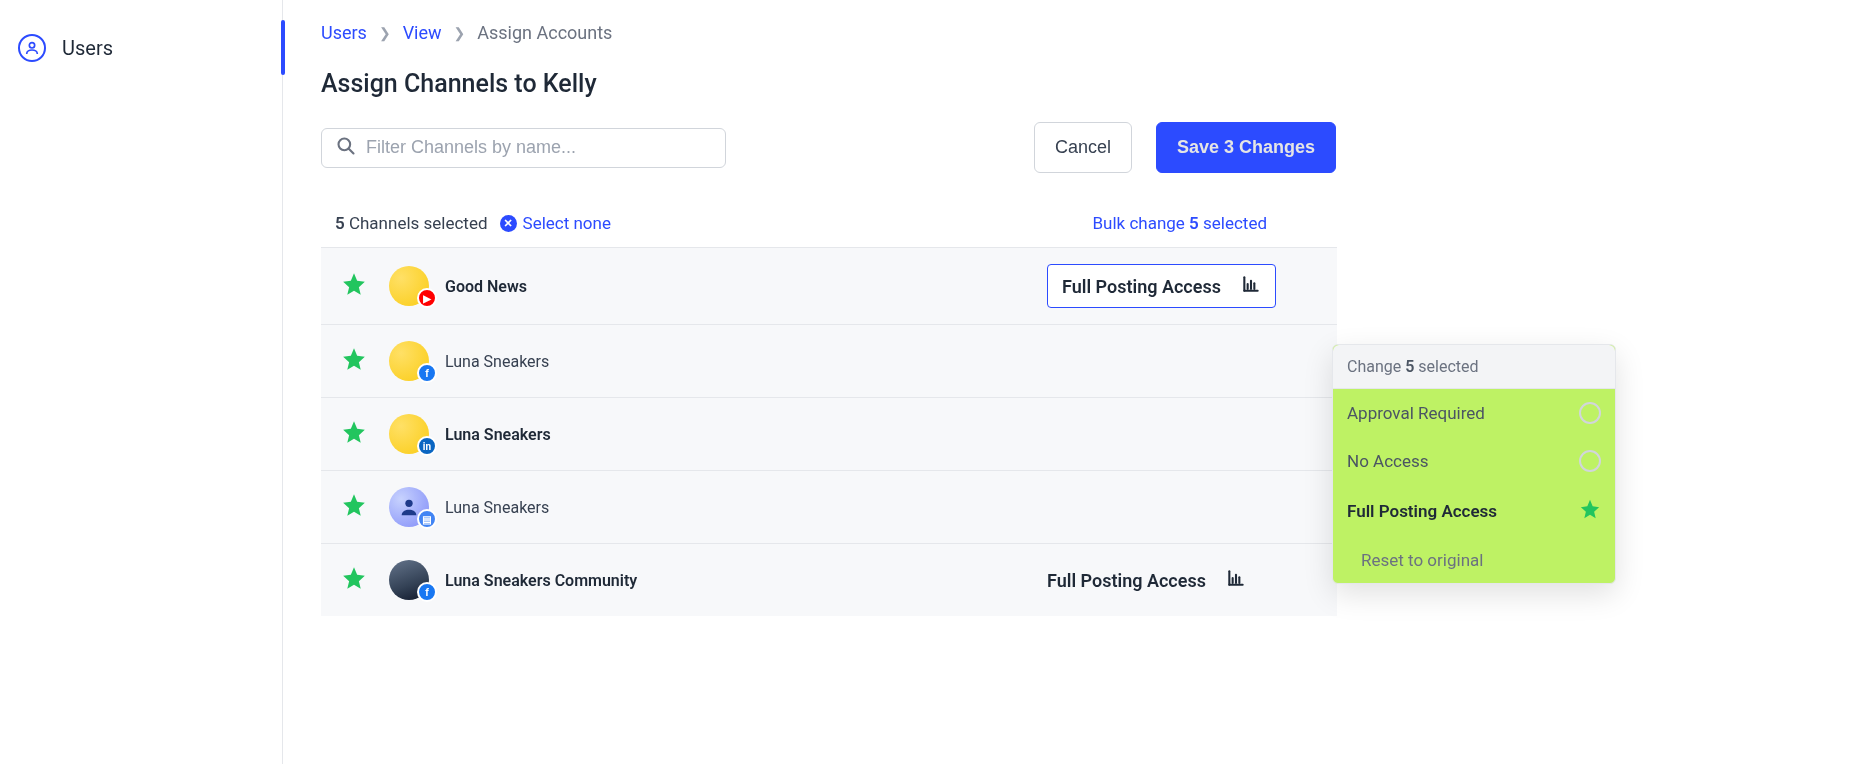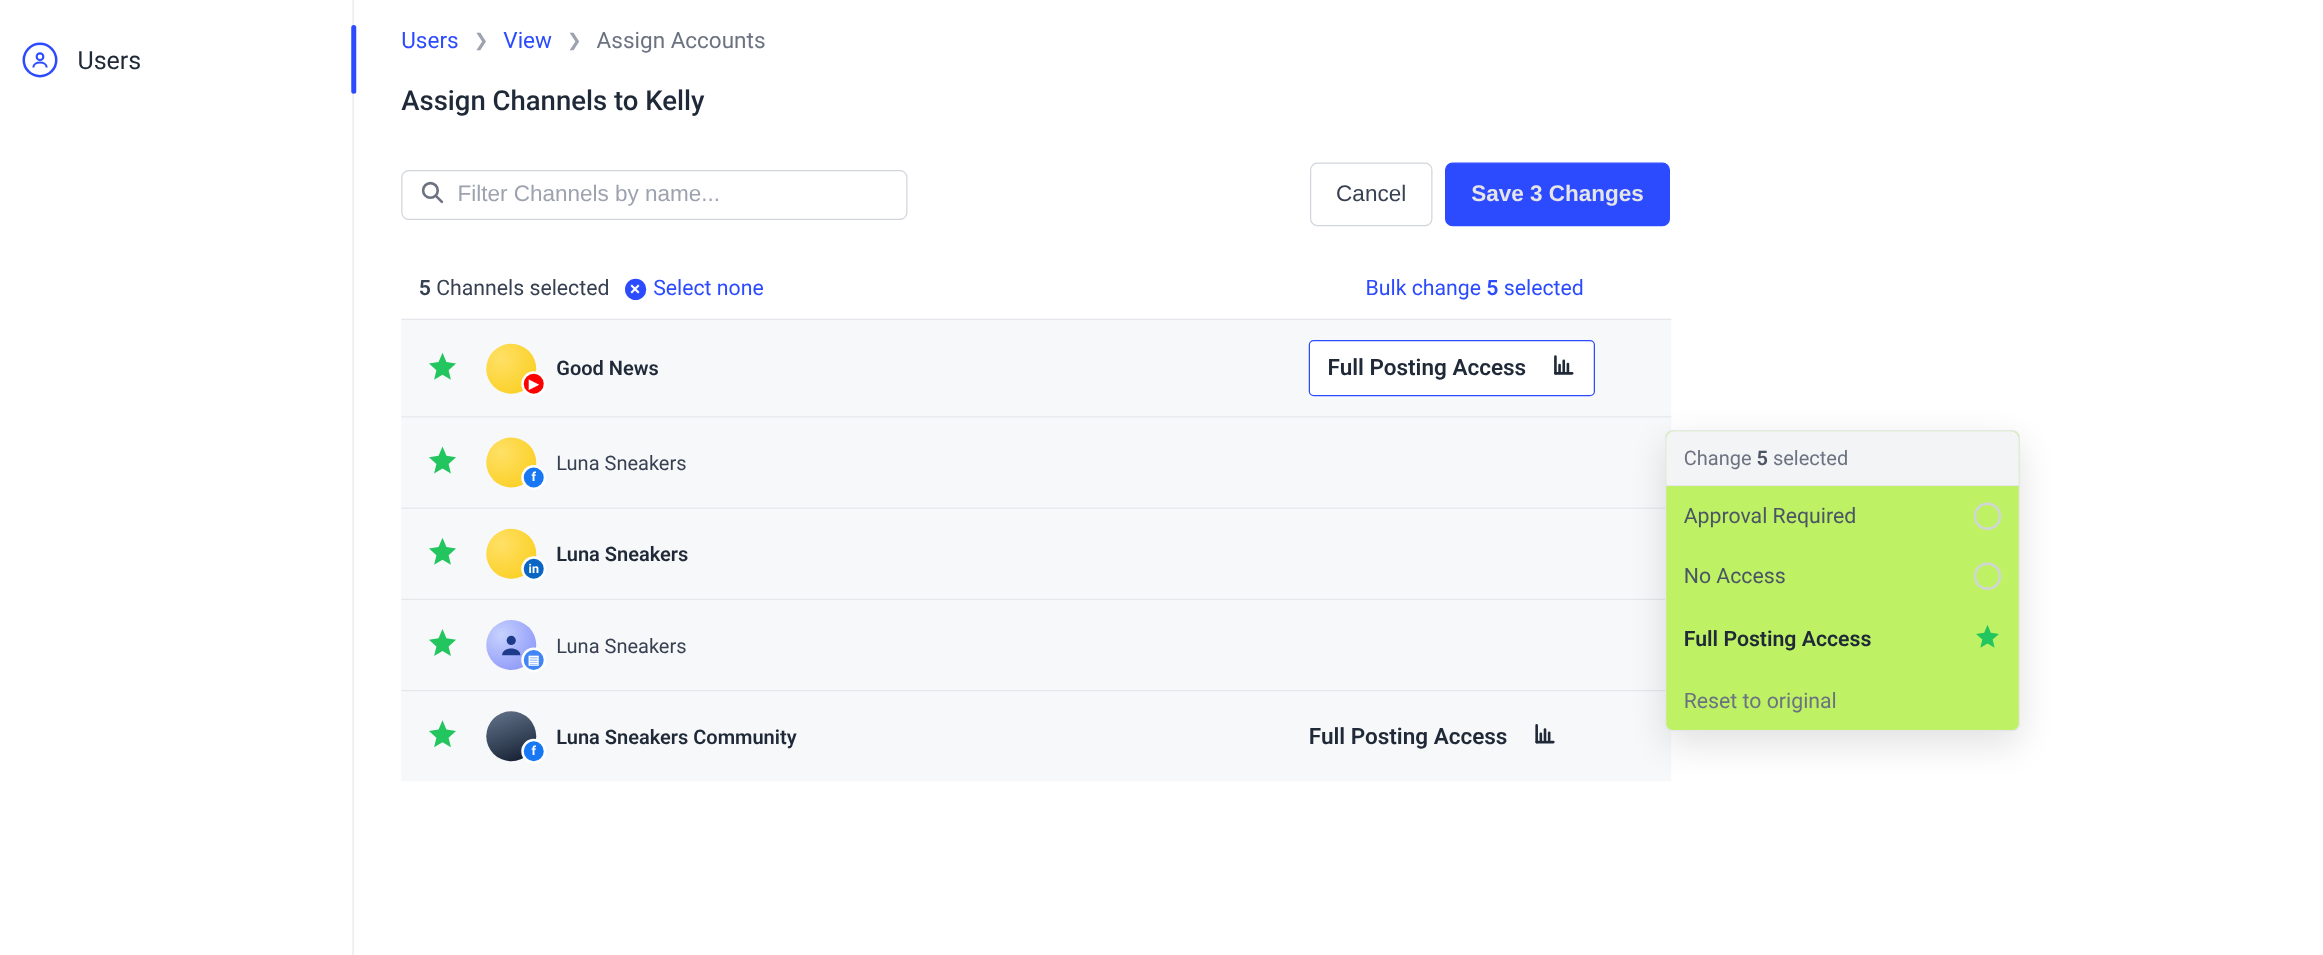--- a/index.html
+++ b/index.html
@@ -61,23 +61,23 @@
     align-items: center;
     gap: 12px;
     font-size: 18px;
     margin-bottom: 26px;
   }
   .breadcrumb a { color: #2c4bff; text-decoration: none; cursor: pointer; }
   .breadcrumb .chev { color: #9ca3af; font-size: 14px; }
   .breadcrumb .current { color: #6b7280; }
 
   .page-title {
-    font-size: 22px;
+    font-size: 25px;
     font-weight: 500;
-    margin-bottom: 36px;
+    margin-bottom: 24px;
   }
 
   .toolbar {
     display: flex;
     align-items: center;
     margin-bottom: 26px;
   }
   .search-box {
     display: flex;
     align-items: center;
@@ -90,21 +90,21 @@
   .search-box input {
     border: none;
     outline: none;
     font-size: 18px;
     flex: 1;
     color: #374151;
   }
   .search-box input::placeholder { color: #9ca3af; }
   .search-icon svg { width: 20px; height: 20px; stroke: #6b7280; }
 
-  .actions { margin-left: auto; display: flex; gap: 10px; margin-right: 522px; }
+  .actions { margin-left: auto; display: flex; gap: 24px; margin-right: 522px; }
   .btn {
     font-size: 18px;
     padding: 14px 20px;
     border-radius: 6px;
     cursor: pointer;
     border: 1px solid #d1d5db;
     background: #fff;
     color: #374151;
     font-weight: 500;
   }
@@ -223,21 +223,21 @@
     padding: 13px 14px;
     font-size: 17px;
     color: #4b5563;
     cursor: pointer;
   }
   .dropdown-item.selected { color: #1f2937; font-weight: 600; }
   .radio-empty {
     width: 22px; height: 22px; border: 2px solid #d1d5db; border-radius: 50%;
   }
   .dropdown-item .star-icon svg { width: 22px; height: 22px; fill: #22c55e; }
-  .dropdown-item.reset { color: #6b7280; }
+  .dropdown-item.reset { color: #6b7280; margin-left: 14px; }
 </style>
 </head>
 <body>
 
 <div class="app">
   <aside class="sidebar">
     <div class="sidebar-active-indicator"></div>
     <div class="sidebar-item">
       <span class="user-circle-icon">
         <svg viewBox="0 0 24 24" fill="none" stroke="#2c4bff" stroke-width="2.5">

